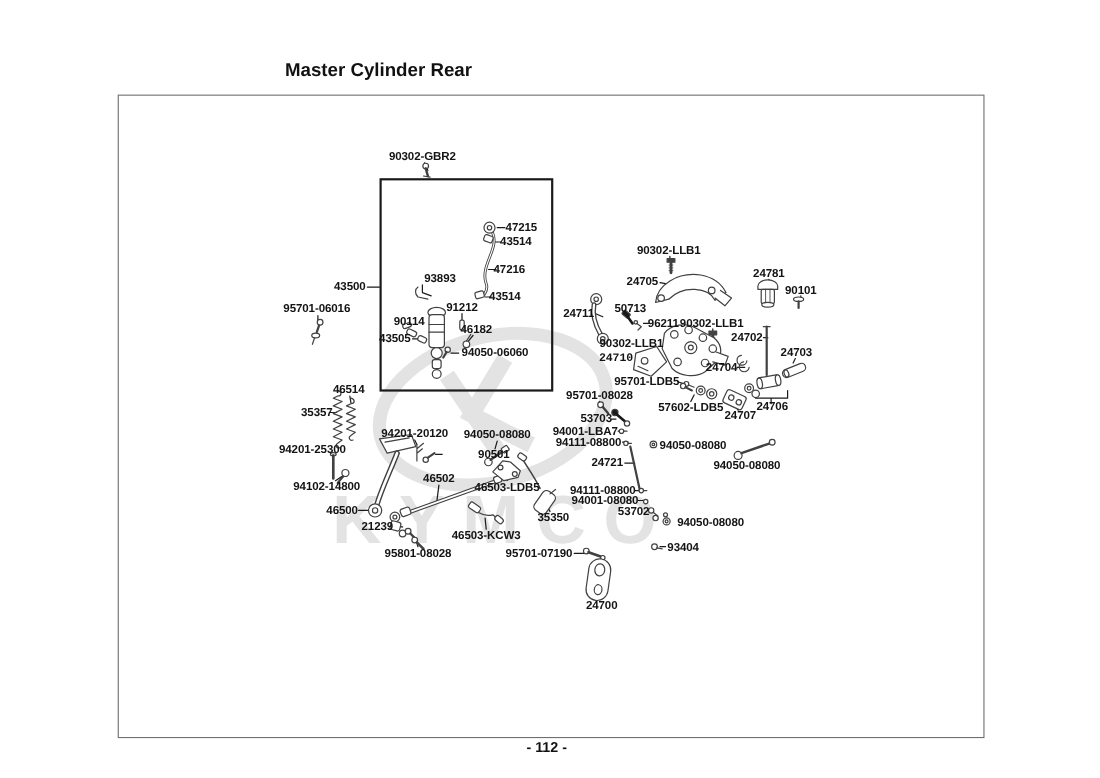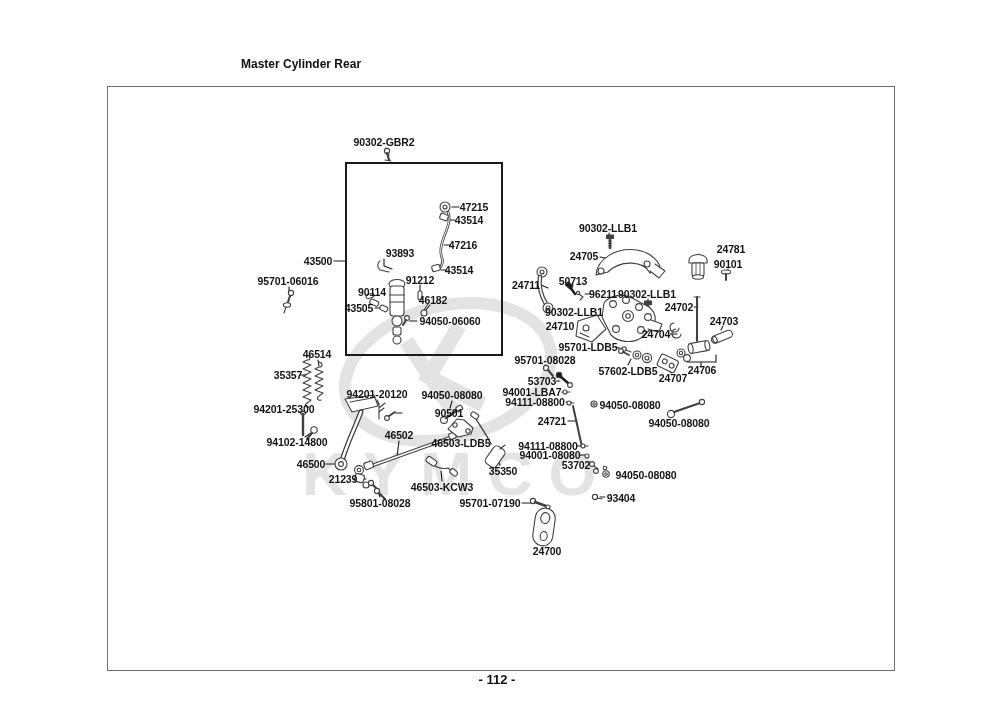--- a/index.html
+++ b/index.html
@@ -1,22 +1,22 @@
 <!DOCTYPE html>
 <html><head>
 <meta charset="utf-8">
 <style>
   html,body{margin:0;padding:0;background:#fff;}
   .page{position:relative;width:1000px;height:707px;background:#fff;overflow:hidden;
         font-family:"Liberation Sans",sans-serif;color:#111;}
   .hdr-box{position:absolute;left:107px;top:42px;width:112px;height:44px;border:2px solid #1a1a1a;
            background:#fff;display:flex;align-items:center;justify-content:center;
            font-weight:bold;font-size:16px;letter-spacing:.5px;}
-  .hdr-title{position:absolute;left:241px;top:42px;height:44px;display:flex;align-items:center;
-             font-weight:bold;font-size:12px;}
+  .hdr-title{position:absolute;left:259px;top:42px;height:44px;display:flex;align-items:center;
+             font-weight:bold;font-size:17px;}
   .frame{position:absolute;left:107px;top:86px;width:786px;height:583px;border:1px solid #6f6f6f;}
   .inner-box{position:absolute;left:345px;top:162px;width:154px;height:190px;border:2px solid #1a1a1a;}
   .layer{position:absolute;left:0;top:0;width:1000px;height:707px;}
   .plabel{position:absolute;transform:translate(-50%,-50%);font-size:10.5px;font-weight:bold;
           white-space:nowrap;letter-spacing:-0.1px;color:#141414;}
   .footer{position:absolute;left:497px;top:672px;transform:translateX(-50%);
           font-weight:bold;font-size:13px;}
   .wm-text{position:absolute;left:302px;top:438px;font-size:62px;font-weight:bold;
            color:#e3e3e3;letter-spacing:16px;}
   svg{position:absolute;left:0;top:0;}
@@ -283,28 +283,28 @@
       <div class="plabel" style="left: 542px; top: 381px;">53703</div>
       <div class="plabel" style="left: 588px; top: 347px;">95701-LDB5</div>
       <div class="plabel" style="left: 628px; top: 371px;">57602-LDB5</div>
       <div class="plabel" style="left: 673px; top: 378px;">24707</div>
       <div class="plabel" style="left: 702px; top: 370px;">24706</div>
       <div class="plabel" style="left: 656px; top: 334px;">24704</div>
       <div class="plabel" style="left: 679px; top: 307px;">24702</div>
       <div class="plabel" style="left: 724px; top: 321px;">24703</div>
       <div class="plabel" style="left: 584px; top: 256px;">24705</div>
       <div class="plabel" style="left: 608px; top: 228px;">90302-LLB1</div>
-      <div class="plabel" style="left: 699px; top: 249px; margin-left: 32px;">24781</div>
+      <div class="plabel" style="left: 699px; top: 249px;">24781</div>
       <div class="plabel" style="left: 728px; top: 264px;">90101</div>
       <div class="plabel" style="left: 526px; top: 285px;">24711</div>
       <div class="plabel" style="left: 573px; top: 281px;">50713</div>
       <div class="plabel" style="left: 603px; top: 294px;">96211</div>
       <div class="plabel" style="left: 647px; top: 294px;">90302-LLB1</div>
       <div class="plabel" style="left: 574px; top: 312px;">90302-LLB1</div>
-      <div class="plabel" style="left: 560px; top: 326px;">24710</div>
+      <div class="plabel" style="left: 560px; top: 326px; font-family: Liberation Mono, monospace;">24710</div>
       <div class="plabel" style="left: 630px; top: 405px;">94050-08080</div>
       <div class="plabel" style="left: 679px; top: 423px;">94050-08080</div>
       <div class="plabel" style="left: 646px; top: 475px;">94050-08080</div>
       <div class="plabel" style="left: 621px; top: 498px;">93404</div>
       <div class="plabel" style="left: 490px; top: 503px;">95701-07190</div>
       <div class="plabel" style="left: 547px; top: 551px;">24700</div>
     </div>
 
   <div class="footer">- 112 -</div>
 </div>

